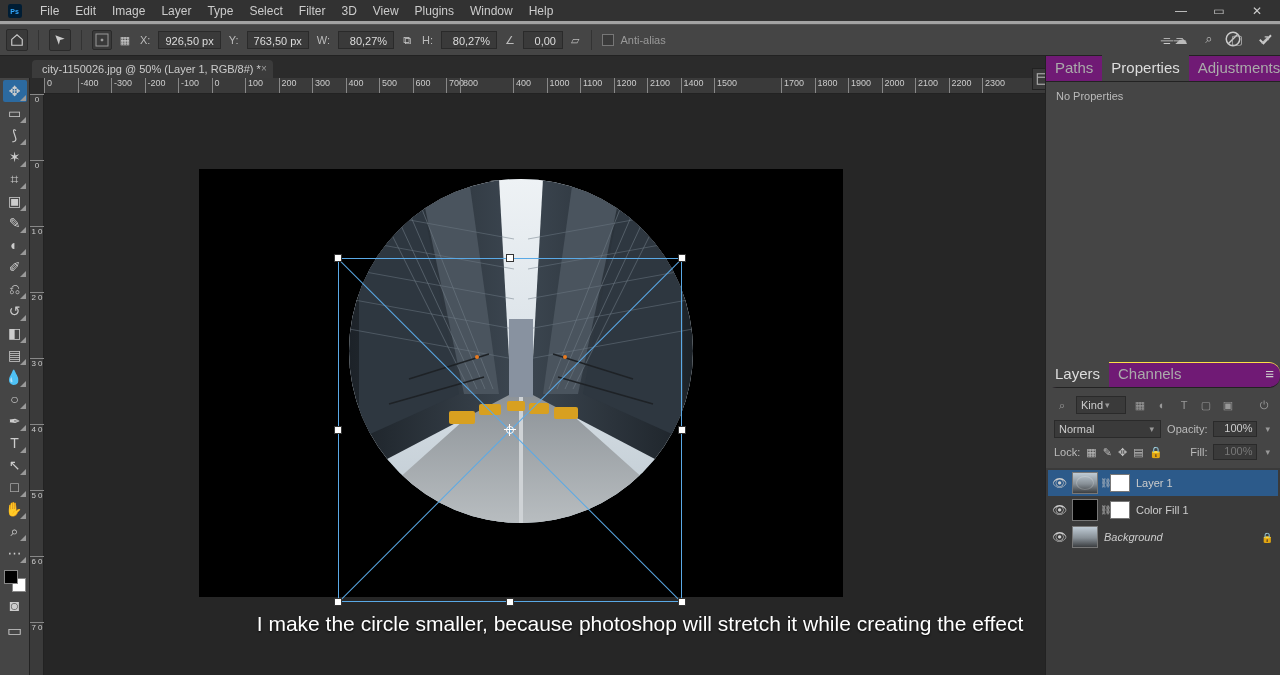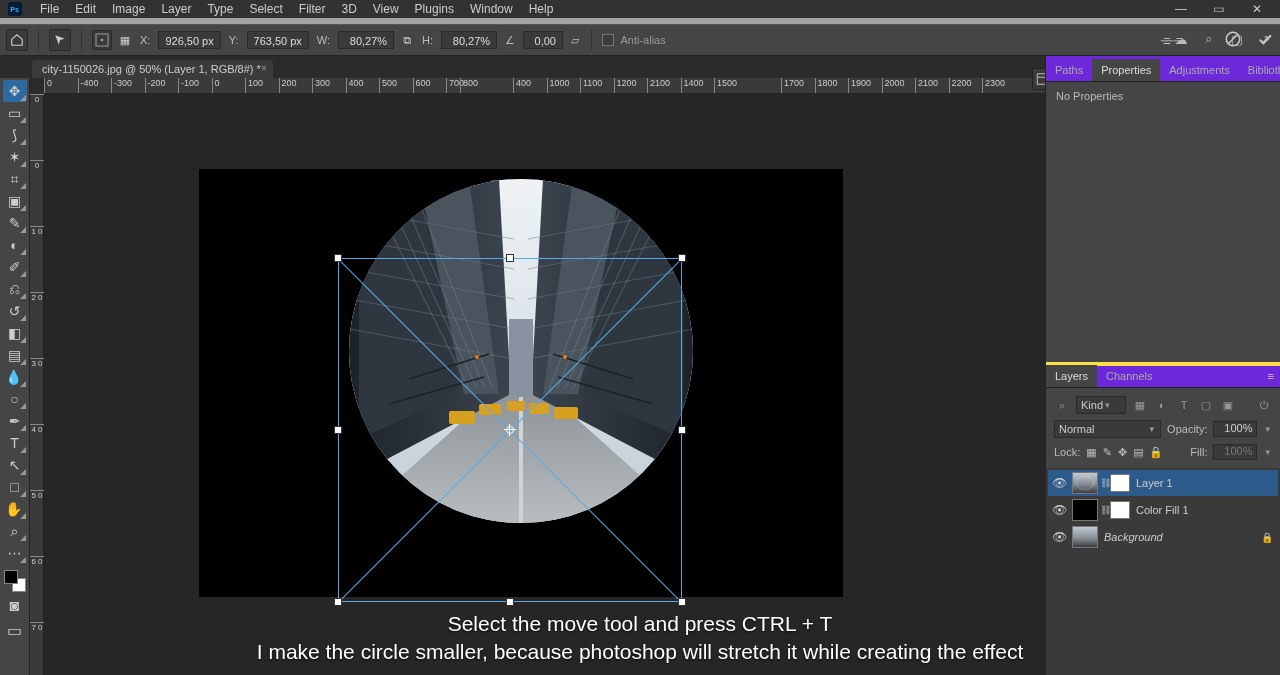--- a/index.html
+++ b/index.html
@@ -1,19 +1,19 @@
 <!DOCTYPE html>
 <html><head>
 <meta charset="utf-8">
 <style>
   * { margin: 0; padding: 0; box-sizing: border-box; font-family: "Segoe UI", Tahoma, sans-serif; }
   body { width: 1280px; height: 675px; background: #323232; color: #ccc; overflow: hidden; position: relative; }
 
   
-  .menubar { height: 24px; background: #323232; display: flex; align-items: center; padding: 0 4px; font-size: 12px; border-bottom: 6px solid #a3a3a3; }
+  .menubar { height: 24px; background: #323232; display: flex; align-items: center; padding: 0 4px; font-size: 12px; border-bottom: 3px solid #a3a3a3; }
   .menubar .logo { width: 18px; height: 18px; margin: 0 8px 0 2px; display: inline-flex; align-items: center; justify-content: center; }
   .menubar .logo svg { width: 14px; height: 14px; }
   .menubar .menu-item { padding: 0 8px; cursor: pointer; }
   .winctrls { margin-left: auto; display: flex; gap: 0; }
   .winctrls span { width: 38px; display: inline-flex; align-items: center; justify-content: center; font-size: 12px; cursor: pointer; }
 
   
   .optbar { height: 32px; background: #454545; border-top: 1px solid #555; border-bottom: 1px solid #222; display: flex; align-items: center; padding: 0 6px; font-size: 11px; gap: 6px; }
   .optbar .iconbox { width: 22px; height: 22px; display: inline-flex; align-items: center; justify-content: center; background: #3a3a3a; border: 1px solid #2a2a2a; border-radius: 2px; }
   .optbar .sep { width: 1px; height: 20px; background: #333; margin: 0 4px; }
@@ -64,26 +64,26 @@
   .toolbar .tool.active { background: #2c6aa0; border-radius: 2px; }
   .toolbar .swatches { margin-top: 6px; position: relative; width: 22px; height: 22px; }
   .toolbar .swatches .fg { position: absolute; width: 14px; height: 14px; left: 0; top: 0; background: #000; border: 1px solid #888; }
   .toolbar .swatches .bg { position: absolute; width: 14px; height: 14px; right: 0; bottom: 0; background: #fff; border: 1px solid #888; }
   .toolbar .tiny-tri{position:absolute;bottom:1px;right:1px;border:3px solid transparent;border-bottom-color:#999;border-right-color:#999;}
   .toolbar .quickmask, .toolbar .screenmode { width:24px; height:20px; display:flex;align-items:center;justify-content:center; margin-top:4px;}
 
   
   .rightcol { position: absolute; right: 0; top: 56px; width: 235px; bottom: 0; background: #454545; border-left: 1px solid #222; display: flex; flex-direction: column; }
   .dockstrip { position: absolute; right: 228px; top: 68px; width: 20px; height: 22px; background: #3a3a3a; border: 1px solid #222; display:flex;align-items:center;justify-content:center; }
-  .panel-tabs { display: flex; background: #6d28d9; border-bottom: 1px solid #222; height: 26px; align-items: flex-end; font-size: 11px; }
+  .panel-tabs { display: flex; background: #701a75; border-bottom: 1px solid #222; height: 26px; align-items: flex-end; font-size: 15px; }
   .panel-tabs .ptab { padding: 5px 9px; color: #aaa; cursor: pointer; }
   .panel-tabs .ptab.active { background: #454545; color: #ddd; }
   .panel-body { padding: 8px 10px; font-size: 11px; color: #bbb; }
 
-  .panel-sec { border-top: 4px solid #fde047; }
+  .panel-sec { border-top: 1px solid #fde047; border-radius: 11px; }
   .layers-opts { display: flex; flex-direction: column; gap: 6px; padding: 8px; font-size: 11px; color: #bbb; }
   .layers-opts .row { display: flex; align-items: center; gap: 6px; }
   .filterrow { display:flex; align-items:center; gap:4px; }
   .filterrow .icon { width:16px; height:16px; display:inline-flex; align-items:center; justify-content:center; color:#999; font-size:11px;}
   .select-box { background: #3a3a3a; border: 1px solid #2a2a2a; padding: 1px 4px; height: 18px; font-size: 11px; color: #ccc; display: inline-flex; align-items: center; }
   .valfield { background: #3a3a3a; border: 1px solid #2a2a2a; width: 44px; text-align: right; padding: 0 4px; height: 16px; font-size: 11px; color: #ccc; }
   .valfield.dis{color:#777;}
   .chev{font-size:9px;padding:0 2px;color:#999;}
 
   .layerlist { background: #3a3a3a; flex: 1; padding: 2px; display: flex; flex-direction: column; gap: 1px; }
@@ -370,21 +370,20 @@
       <div class="handle h-bm"></div>
       <div class="handle h-br"></div>
       <div class="refpoint">
           <span></span>
         </div>
     </div>
   </div>
 </div>
 
 <div class="caption">
-  <div>Select the move tool and press CTRL + T</div>
   <div>I make the circle smaller, because photoshop will stretch it while creating the effect</div>
 </div>
 
 <div class="dockstrip">
   <svg width="14" height="14" viewBox="0 0 24 24" fill="none" stroke="#aaa" stroke-width="2">
       <rect x="4" y="3" width="16" height="18"></rect>
       <line x1="4" y1="9" x2="20" y2="9"></line>
     </svg>
 </div>
 <div class="rightcol">

